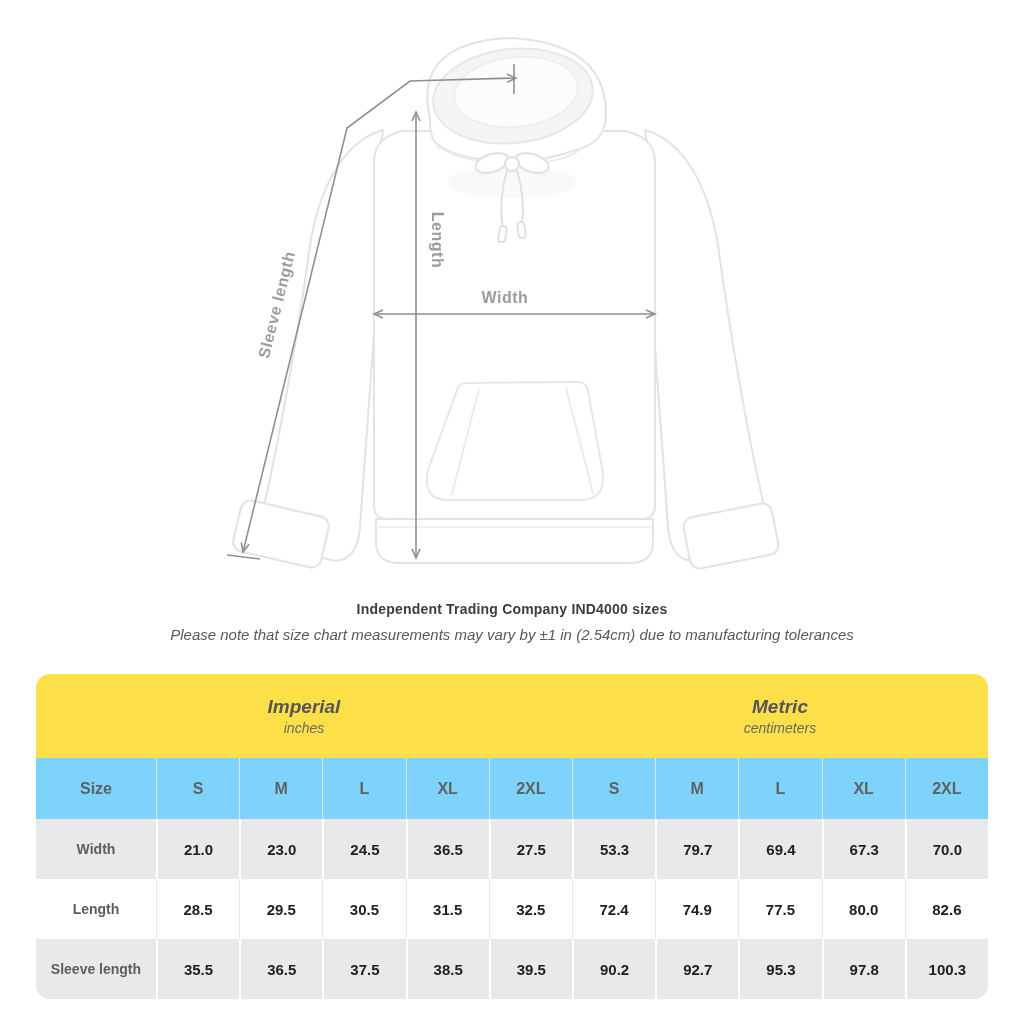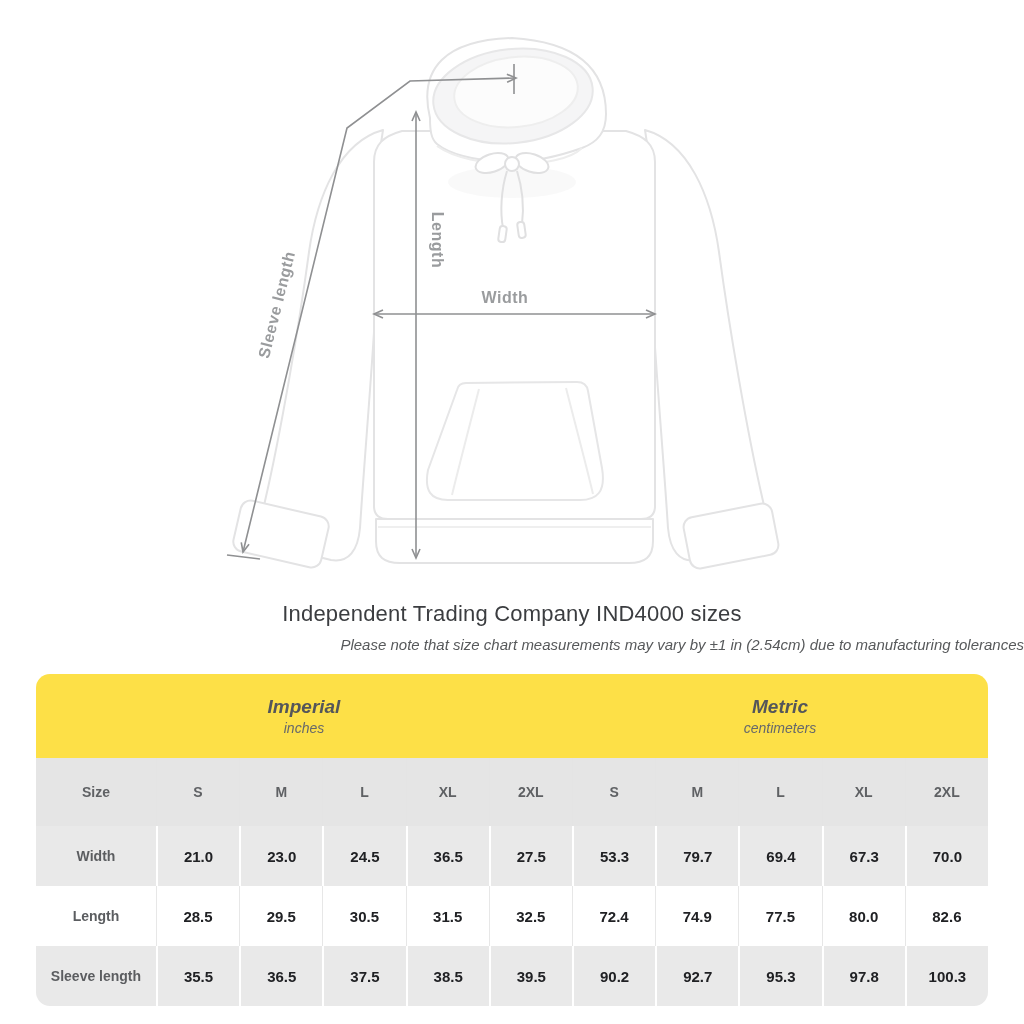--- a/index.html
+++ b/index.html
@@ -20,31 +20,30 @@
     font-size: 16px;
     font-weight: bold;
     letter-spacing: 0.5px;
     fill: #9a9c9e;
   }
 
   
   .heading { position: absolute; top: 601px; left: 0; width: 1024px; text-align: center; }
   .heading h1 {
     margin: 0 0 9px 0;
-    font-size: 22px;
-    font-weight: normal;
+    font-size: 14px;
+    font-weight: bold;
     color: #3b3d40;
     letter-spacing: 0.2px;
   }
   .heading p {
     margin: 0;
     font-size: 15px;
     font-style: italic;
     color: #57595b;
-    text-align: right;
   }
 
   
   .table-wrap {
     position: absolute;
     top: 674px;
     left: 36px;
     width: 952px;
     border-radius: 14px;
     overflow: hidden;
@@ -58,23 +57,23 @@
   table.size-table td, table.size-table th {
     text-align: center;
     vertical-align: middle;
     padding: 0;
   }
   tr.band td { background: #fde047; height: 84px; }
   .g-label { font-size: 19px; font-weight: bold; font-style: italic; color: #54565a; }
   .g-unit  { font-size: 14px; font-style: italic; color: #66686b; margin-top: 2px; }
 
   tr.sizes th {
-    background: #e5e5e5;
-    height: 68px;
-    font-size: 14px;
+    background: #7dd3fc;
+    height: 61px;
+    font-size: 16px;
     font-weight: bold;
     color: #5f6164;
     border-left: 1px solid #e4e4e4;
   }
   tr.sizes th:first-child { border-left: none; }
 
   tr.data { height: 60px; }
   tr.data th { font-size: 14px; font-weight: bold; color: #5b5d60; }
   tr.data td { font-size: 15px; font-weight: bold; color: #202124; }
 

